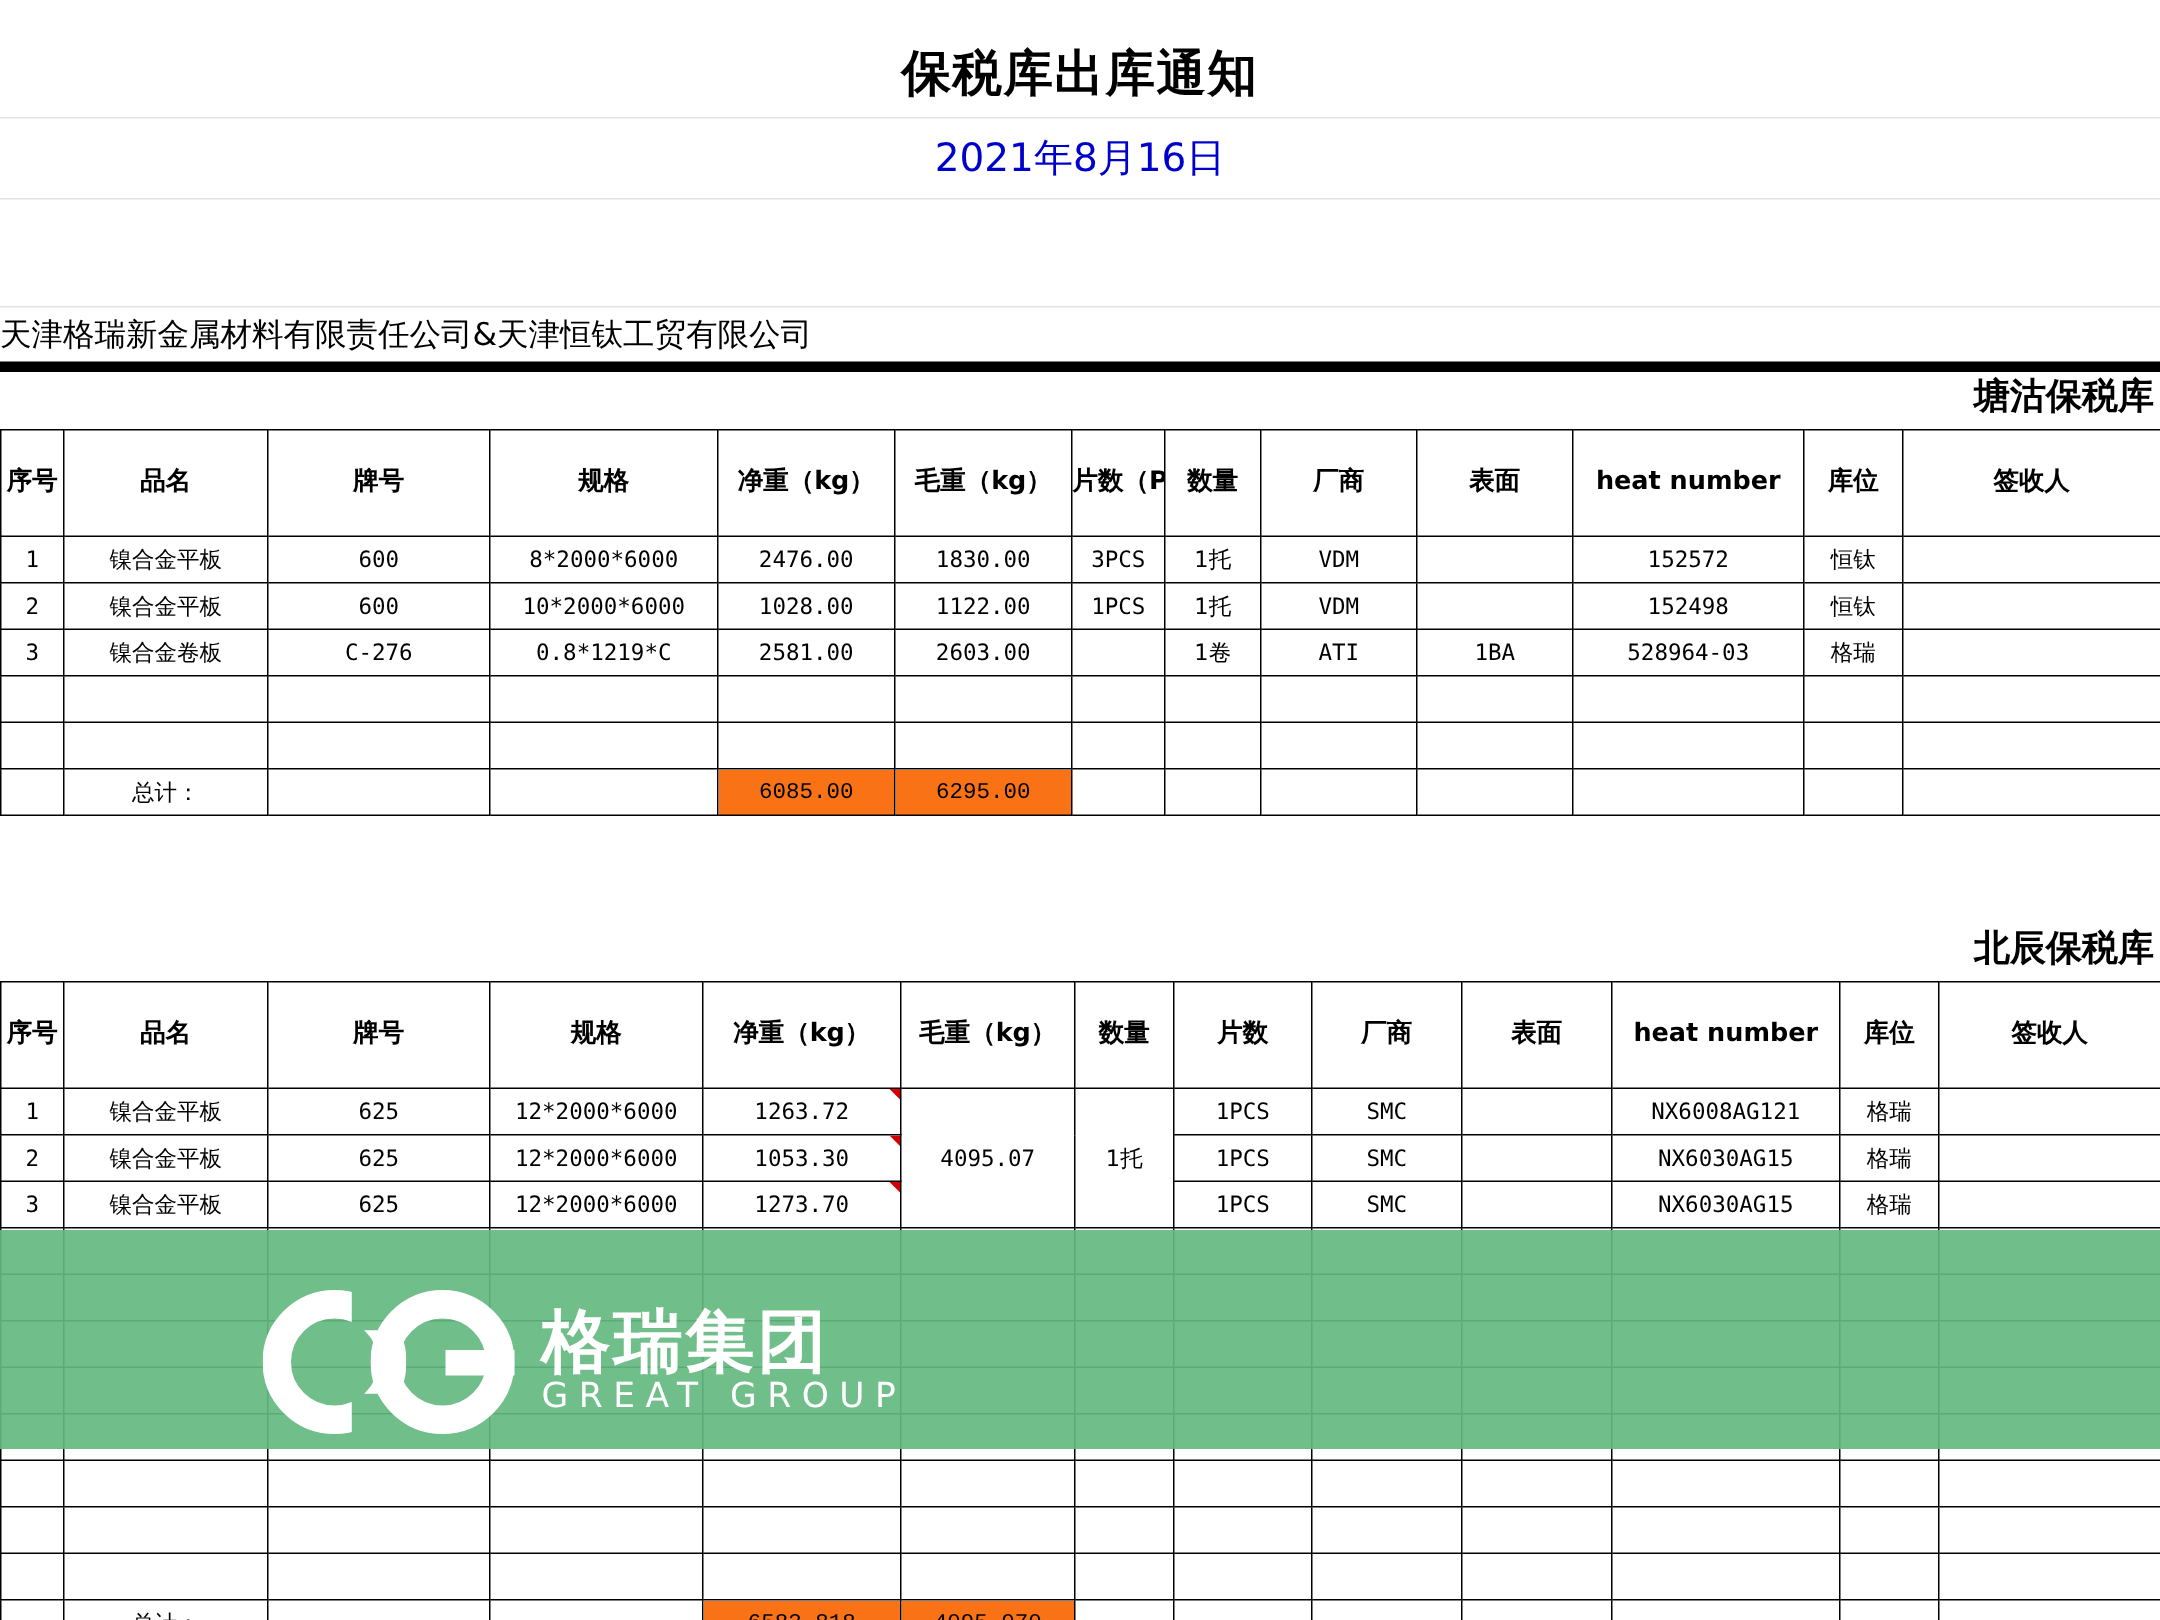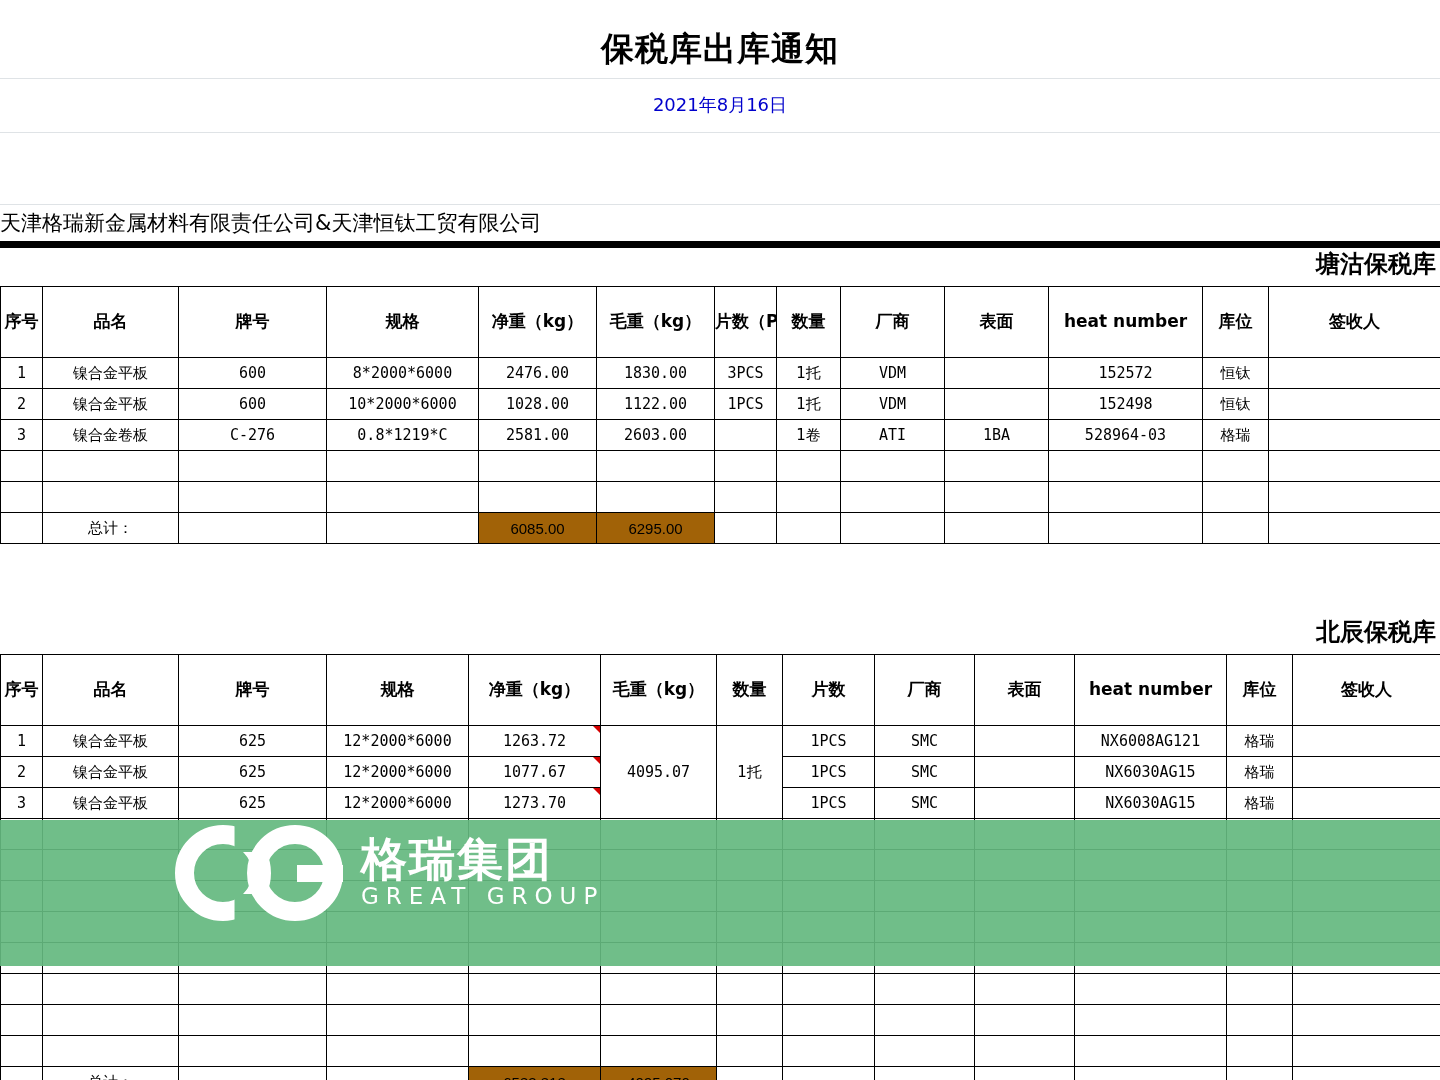--- a/index.html
+++ b/index.html
@@ -47,21 +47,21 @@
     top: 58px;
     width: 1440px;
     height: 54px;
     display: flex;
     align-items: center;
     justify-content: center;
     border-bottom: 1px solid #dfe3e6;
   }
   .doc-date {
     font-family: "DejaVu Sans", sans-serif;
-    font-size: 18px;
+    font-size: 26px;
     color: #0000cc;
   }
 
   .blank-row-a {
     position: absolute;
     left: 0;
     top: 112px;
     width: 1440px;
     height: 72px;
     border-bottom: 1px solid #dfe3e6;
@@ -131,22 +131,22 @@
     height: 30px;
   }
   td.cn, th.cn {
     font-family: "DejaVu Sans", sans-serif;
   }
   td.mono {
     font-family: "DejaVu Sans Mono", monospace;
   }
   td.empty { height: 30px; }
   td.yellow {
-    background: #a16207;
-    font-family: Liberation Sans, sans-serif;
+    background: #f97316;
+    font-family: Liberation Mono, monospace;
   }
   td.total-label {
     font-family: "DejaVu Sans", sans-serif;
     font-size: 17px;
   }
 
   #table1 {
     left: 0px;
     top: 266px;
     width: 1440px;
@@ -180,21 +180,21 @@
     top: 800px;
     width: 1440px;
     height: 146px;
     background: #64b97f;
     opacity: 0.92;
     pointer-events: none;
   }
   .watermark-logo {
     position: absolute;
     left: 175px;
-    top: 803px;
+    top: 838px;
     display: flex;
     align-items: center;
     pointer-events: none;
   }
   .wm-mark {
     position: relative;
     width: 180px;
     height: 100px;
   }
   .wm-c {
@@ -447,21 +447,21 @@
           <td class="mono"></td>
           <td class="mono">NX6008AG121</td>
           <td class="cn">格瑞</td>
           <td class="mono"></td>
         </tr>
         <tr>
           <td class="mono">2</td>
           <td class="cn">镍合金平板</td>
           <td class="mono">625</td>
           <td class="mono">12*2000*6000</td>
-          <td class="mono cellnote">1077.67</td>
+          <td class="mono cellnote">1053.30</td>
           <td class="mono">1PCS</td>
           <td class="mono">SMC</td>
           <td class="mono"></td>
           <td class="mono">NX6030AG15</td>
           <td class="cn">格瑞</td>
           <td class="mono"></td>
         </tr>
         <tr>
           <td class="mono">3</td>
           <td class="cn">镍合金平板</td>

